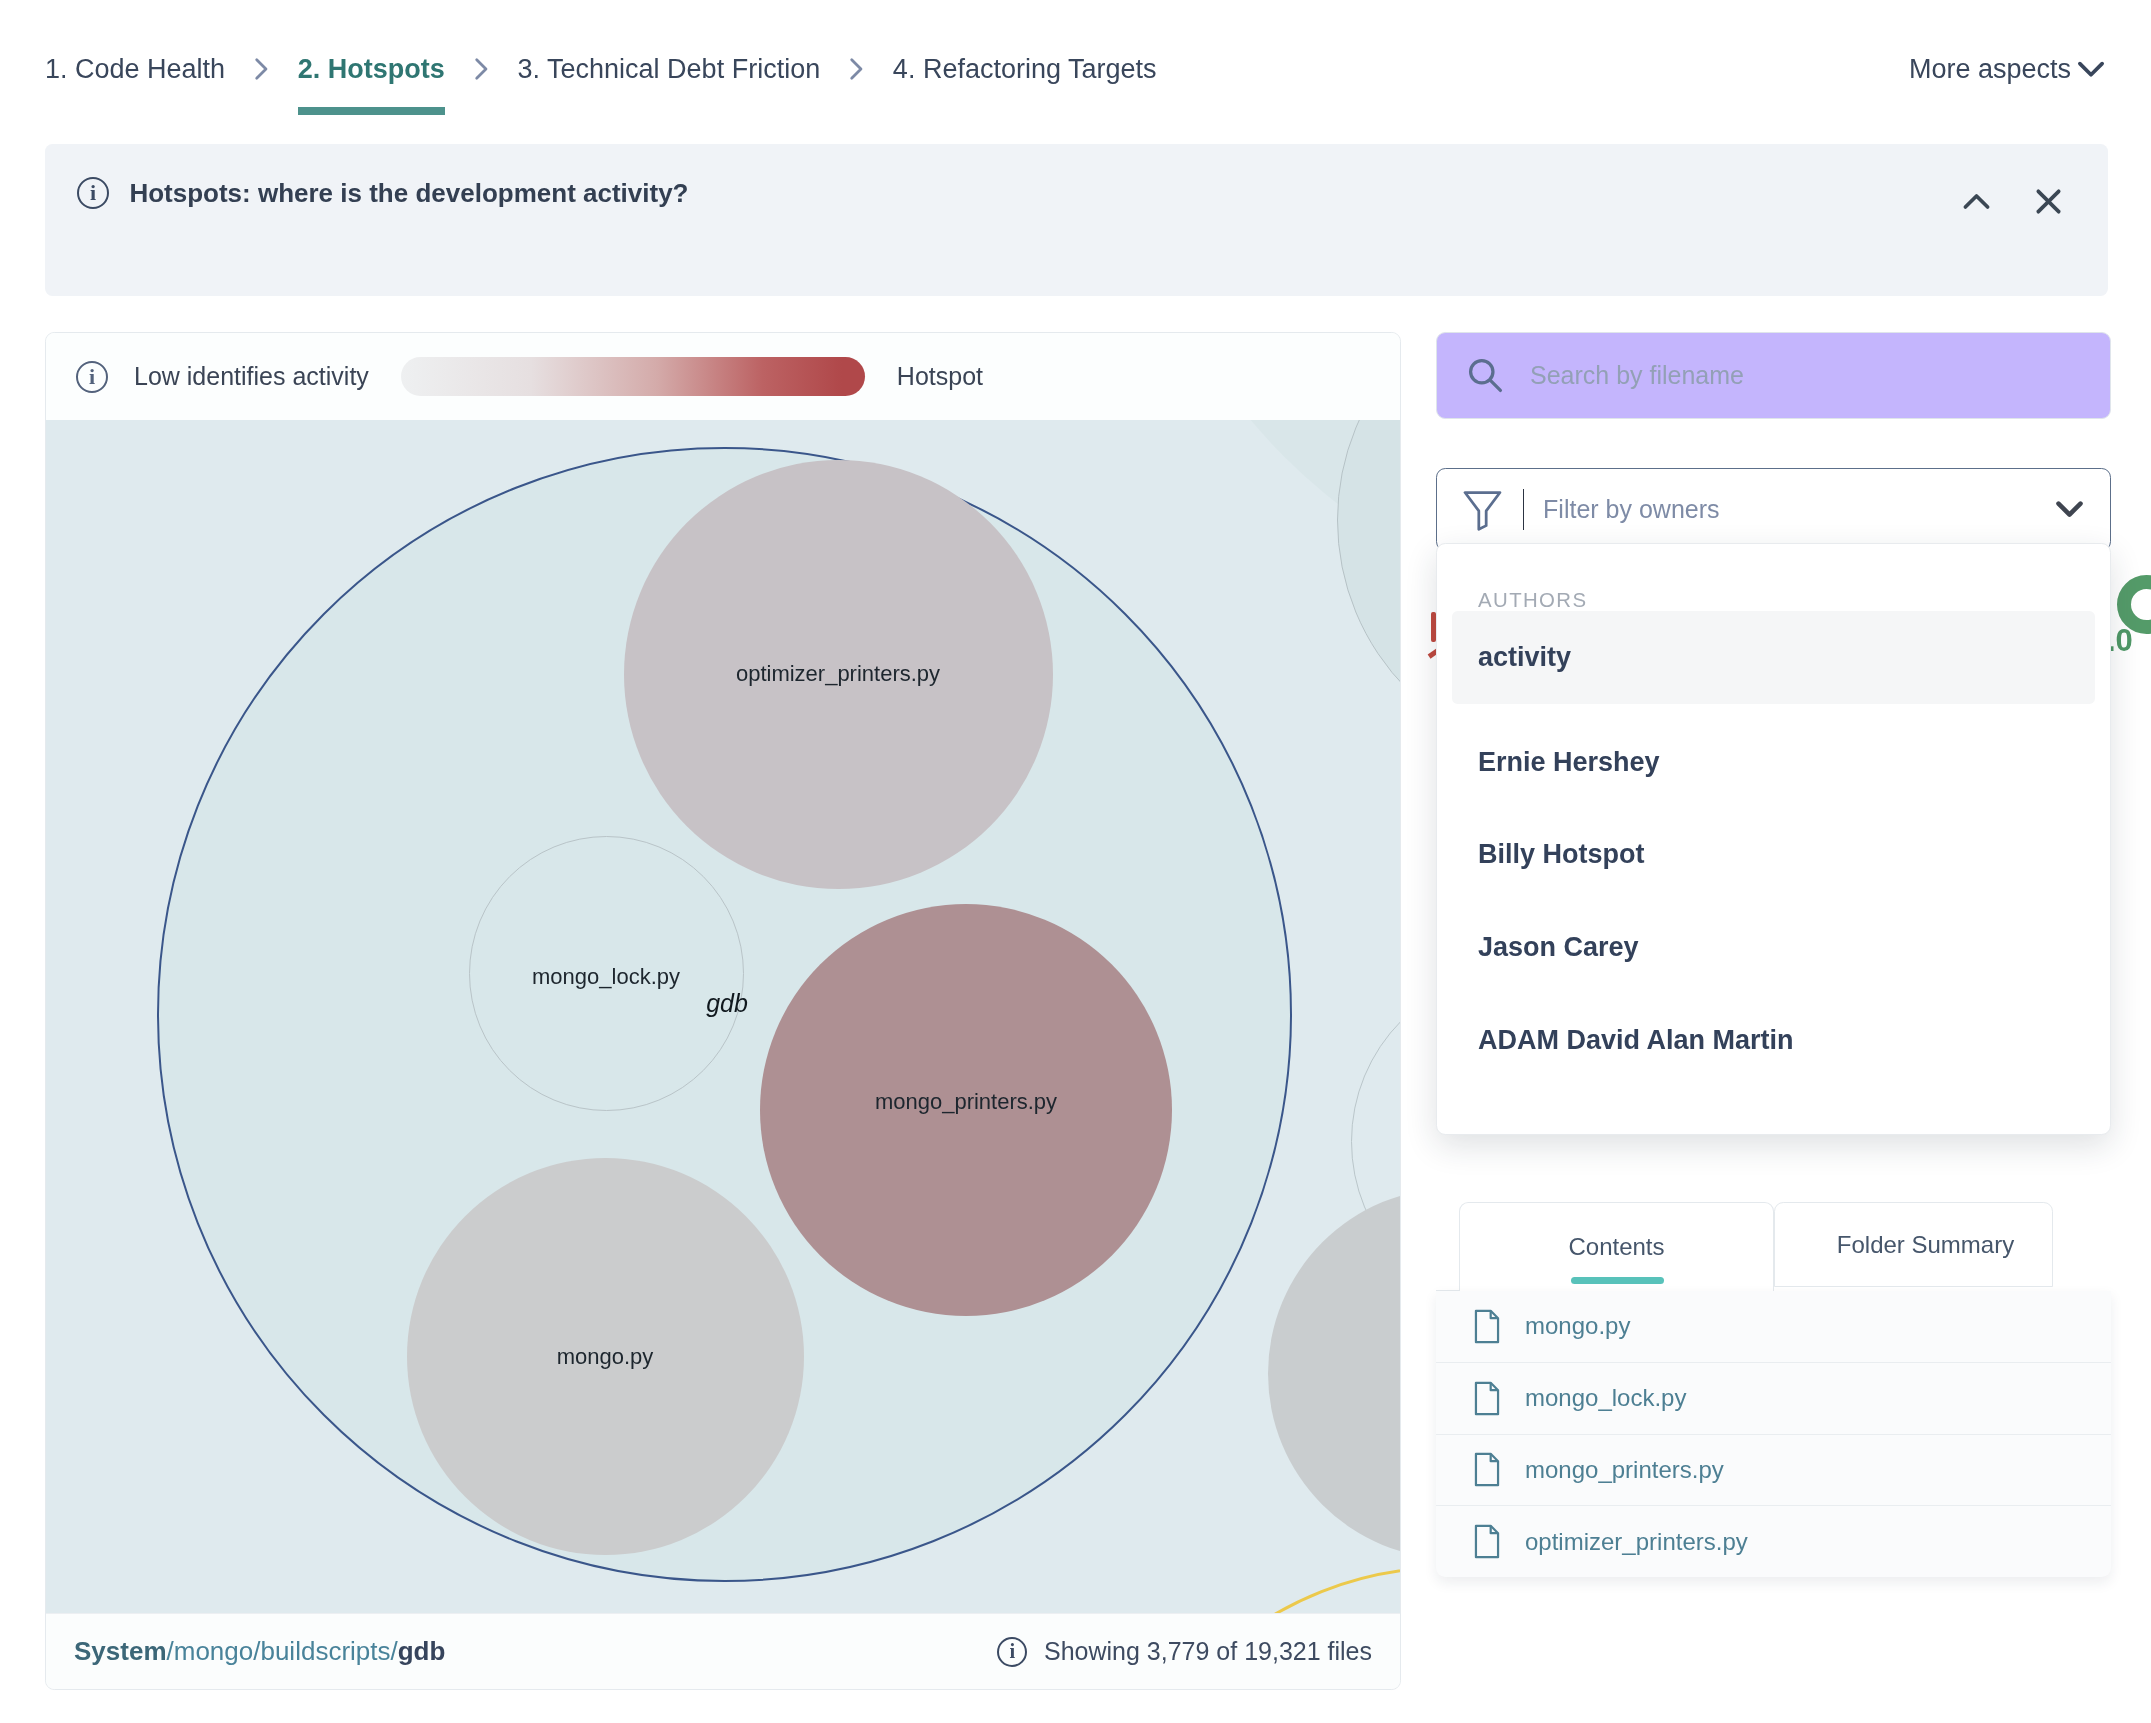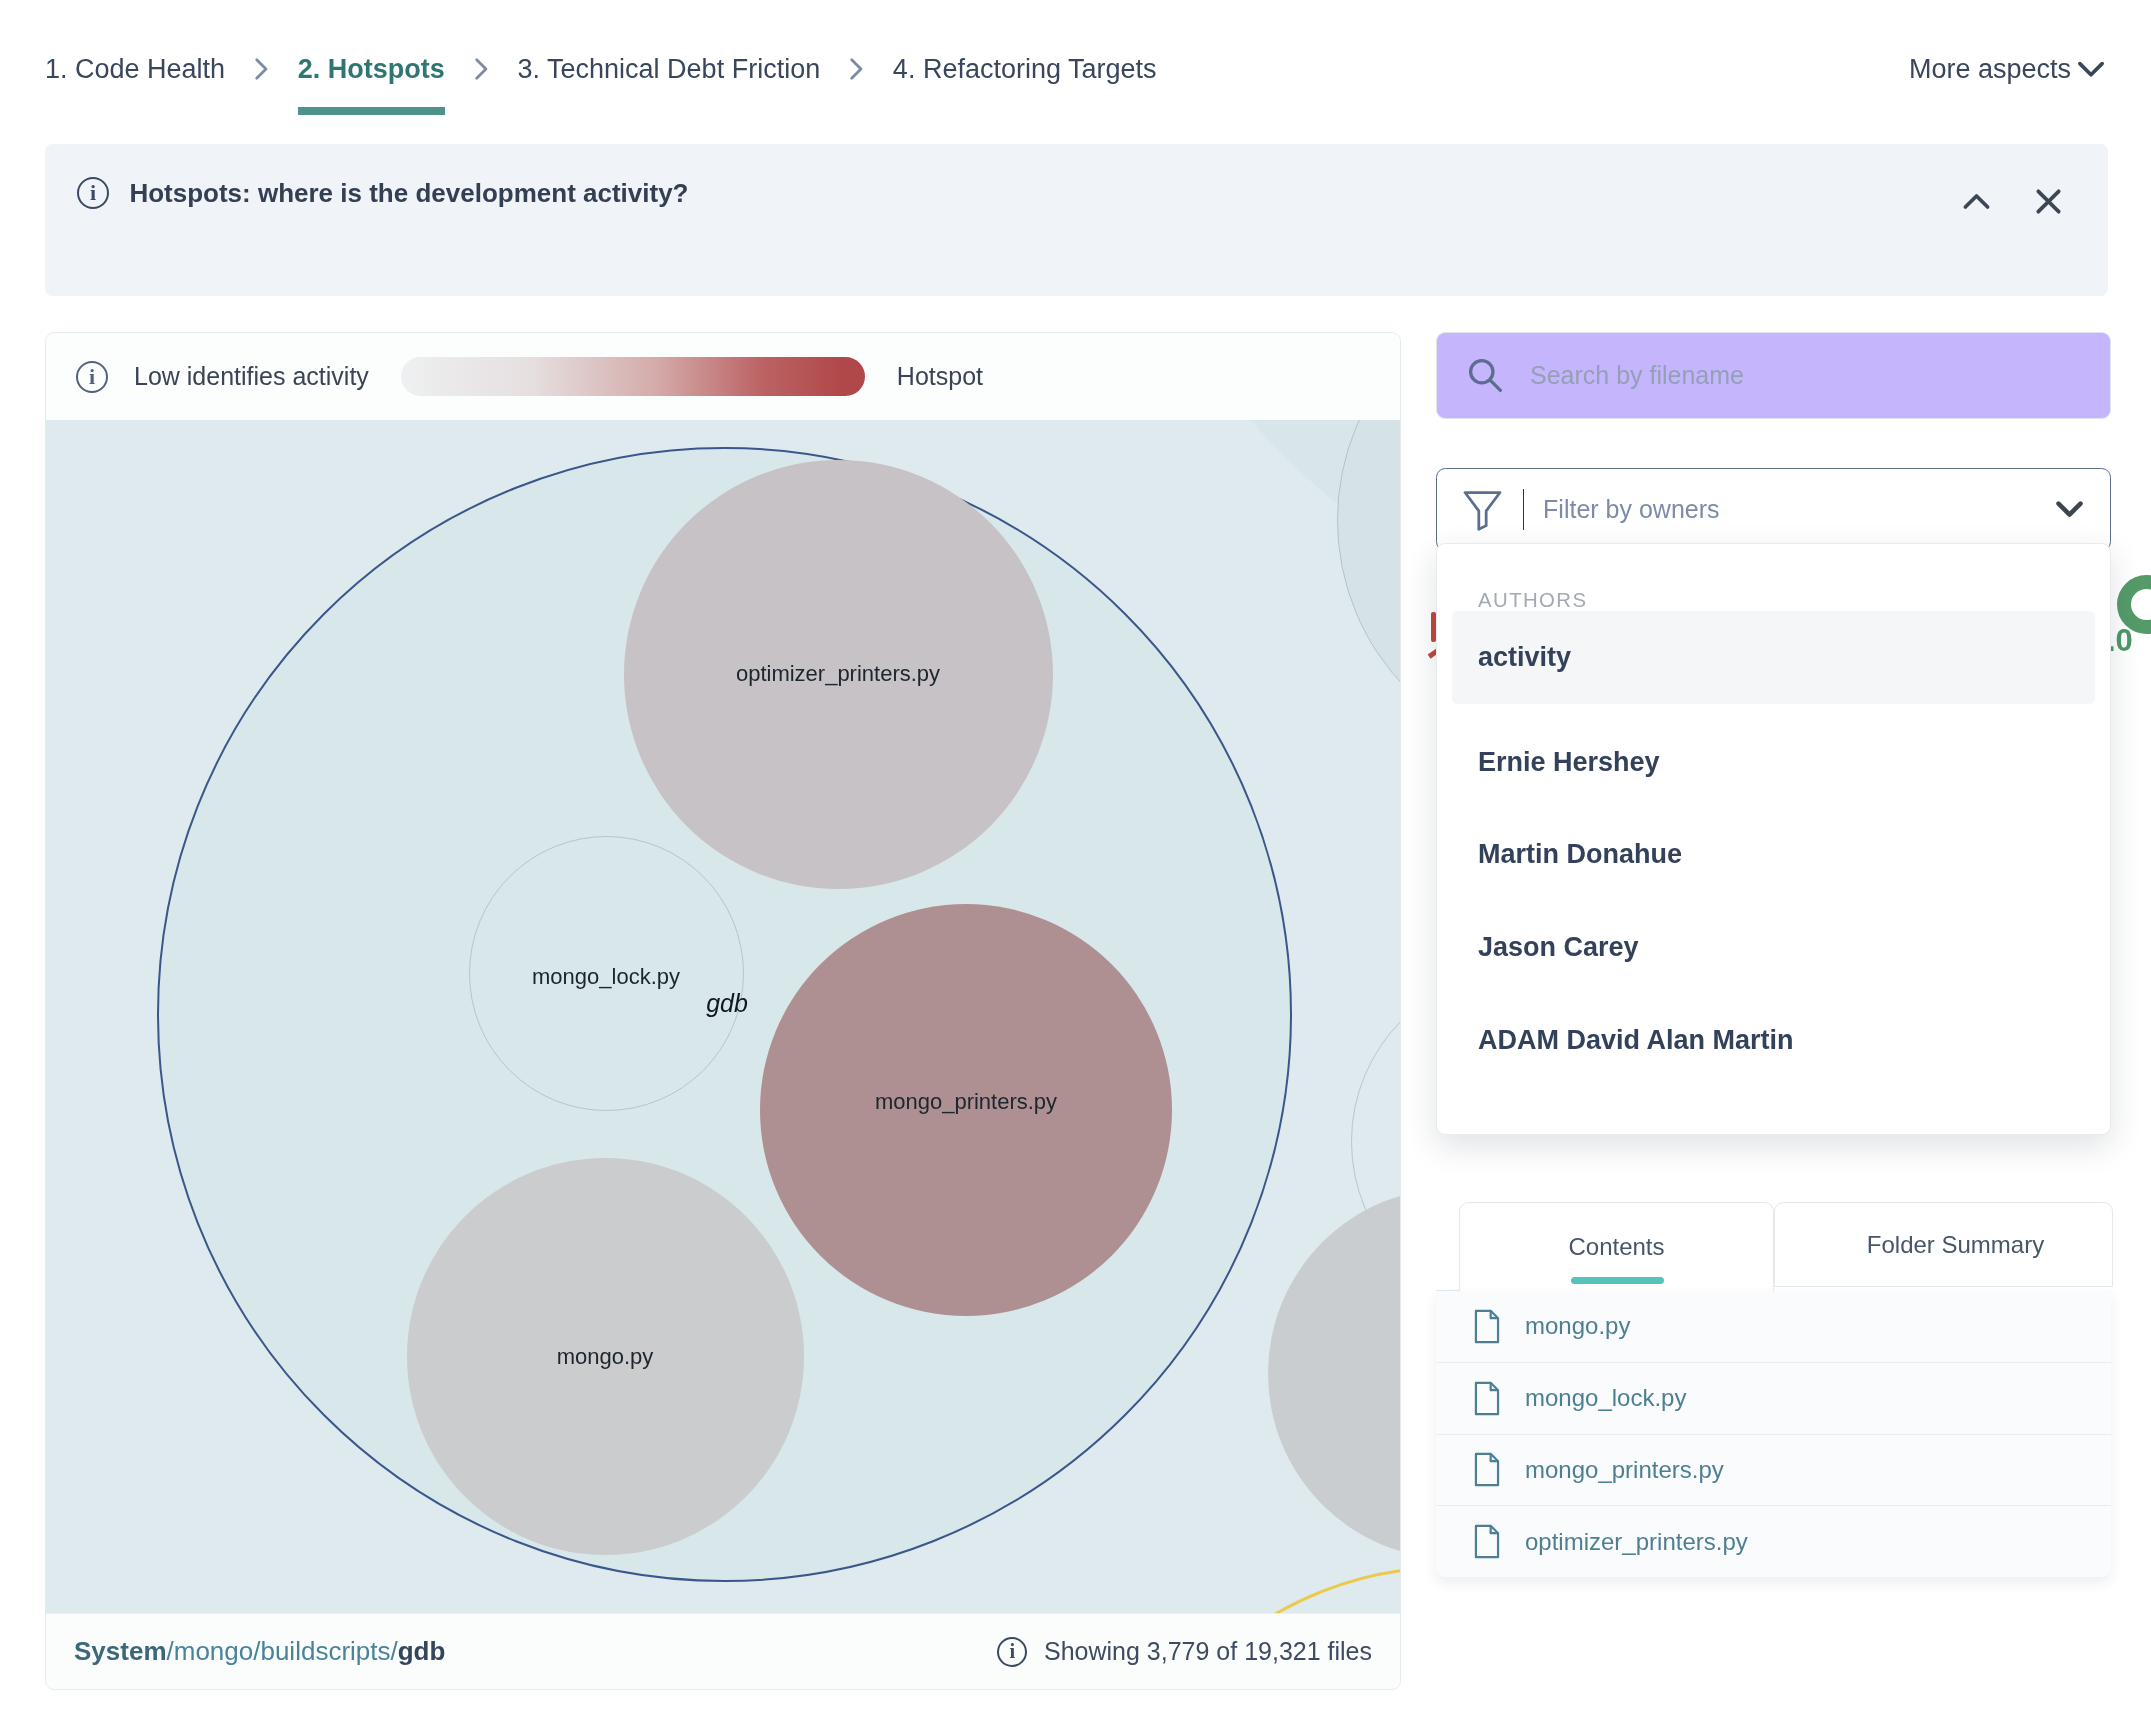--- a/index.html
+++ b/index.html
@@ -66,21 +66,21 @@
     border-radius:9.3px; box-shadow:0 11px 32px rgba(30,40,60,.14); }
   .dd-header { position:absolute; left:41px; top:45px; font-size:20.4px; letter-spacing:1.4px; color:#a3aab4; font-weight:500; }
   .dd-item { position:absolute; left:15px; right:15px; height:93px; display:flex; align-items:center; padding-left:26px;
     font-size:27px; font-weight:600; color:#33415a; border-radius:5.6px; cursor:pointer; }
   .dd-item.hl { background:#f5f6f7; }
   
   .tab { position:absolute; background:#fff; border:0.9px solid #e4e9ed; border-bottom:none; border-radius:9.3px 9.3px 0 0;
     display:flex; align-items:center; justify-content:center; font-size:24px; color:#46566b; cursor:pointer; }
   .tab.active { left:1459px; top:1202px; width:315px; height:89px; }
   .tab.active::after { content:""; position:absolute; left:111px; bottom:7.4px; width:93px; height:6.5px; background:#58c2ba; border-radius:3.7px; }
-  .tab.inactive { left:1774px; top:1202px; width:339px; height:85px; border-bottom:0.9px solid #e4e9ed; border-radius:9.3px 9.3px 0 0;padding-left:24px; }
+  .tab.inactive { left:1774px; top:1202px; width:279px; height:85px; border-bottom:0.9px solid #e4e9ed; border-radius:9.3px 9.3px 0 0;padding-left:24px; }
   .tab-stub { position:absolute; left:1436px; top:1290px; width:23px; height:0.9px; background:#e4e9ed; }
   
   .file-list { position:absolute; left:1436px; top:1291px; width:675px; height:286px; background:#fafbfc;
     border-radius:0 0 9.3px 9.3px; box-shadow:0 5.6px 13px rgba(30,40,60,.08); display:flex; flex-direction:column; }
   .file-row { flex:1; display:flex; align-items:center; gap:24px; padding-left:37px; cursor:pointer; }
   .file-row + .file-row { border-top:0.9px solid #e9edf0; }
   .file-name { font-size:24px; color:#4d7f93; }
 </style>
 </head>
 <body>
@@ -194,21 +194,21 @@
 
   <div class="score-ring"></div>
   <div class="score-text">.0</div>
   <div class="red-sliver"></div>
   <div class="red-sliver2"></div>
 
   <div class="dropdown">
     <div class="dd-header">AUTHORS</div>
     <div class="dd-item hl" style="top:67px;">activity</div>
     <div class="dd-item" style="top:172px;">Ernie Hershey</div>
-    <div class="dd-item" style="top:264px;">Martin Donahue</div>
+    <div class="dd-item" style="top:264px;">Billy Hotspot</div>
     <div class="dd-item" style="top:357px;">Jason Carey</div>
     <div class="dd-item" style="top:450px;">ADAM David Alan Martin</div>
   </div>
 
   <div class="tab-stub"></div>
   <div class="tab active">Contents</div>
   <div class="tab inactive">Folder Summary</div>
 
   <div class="file-list">
     <div class="file-row">

